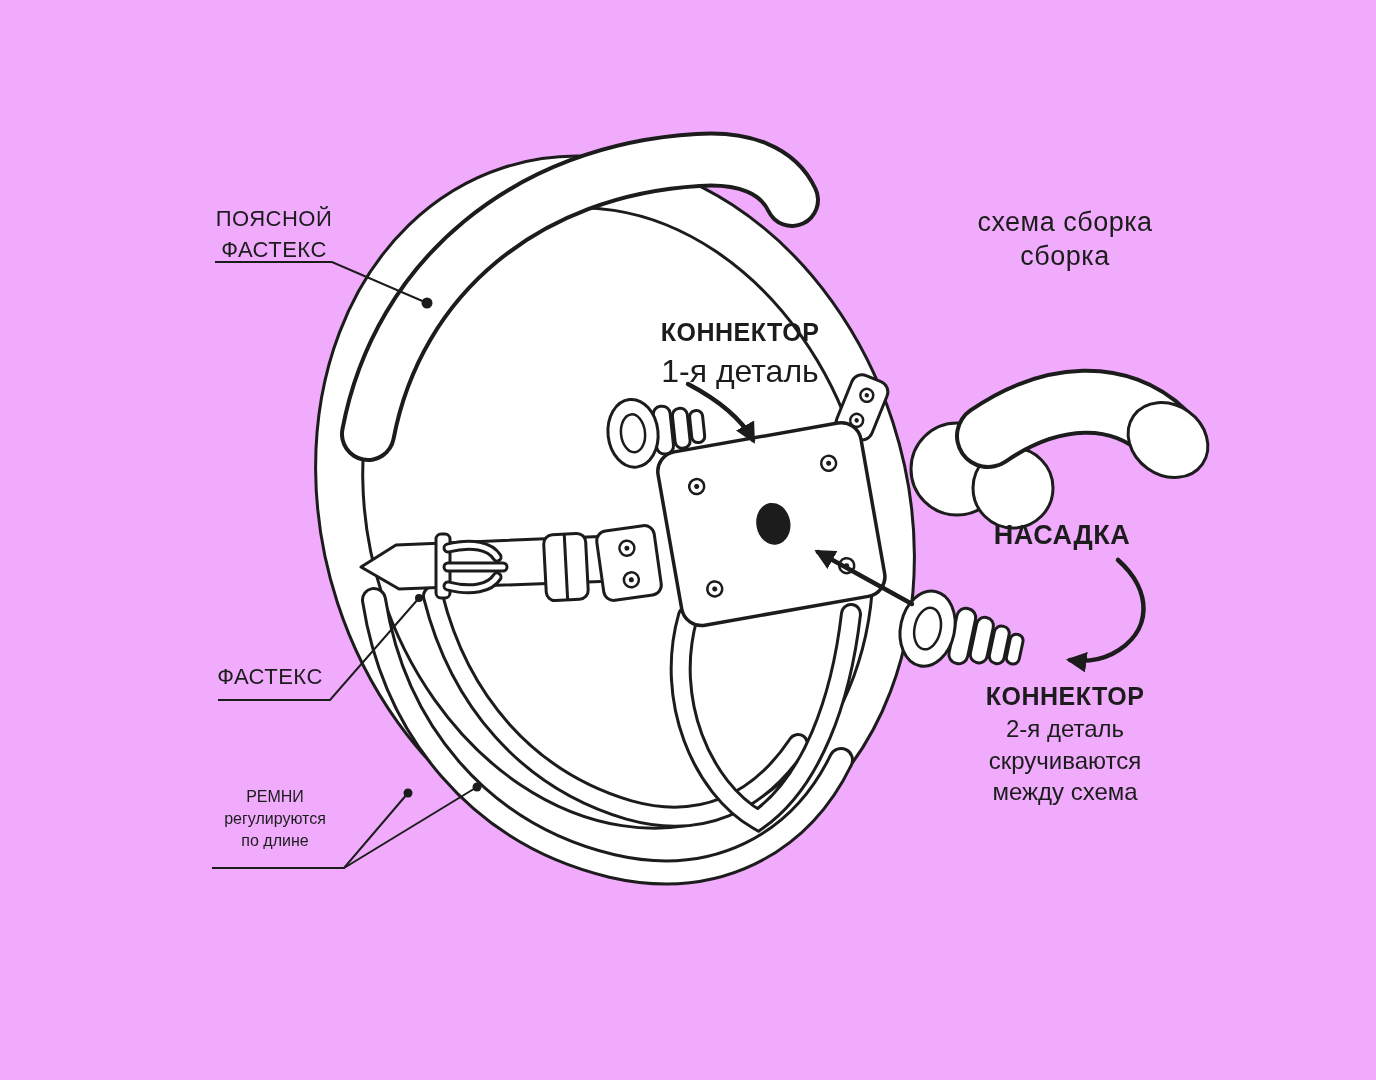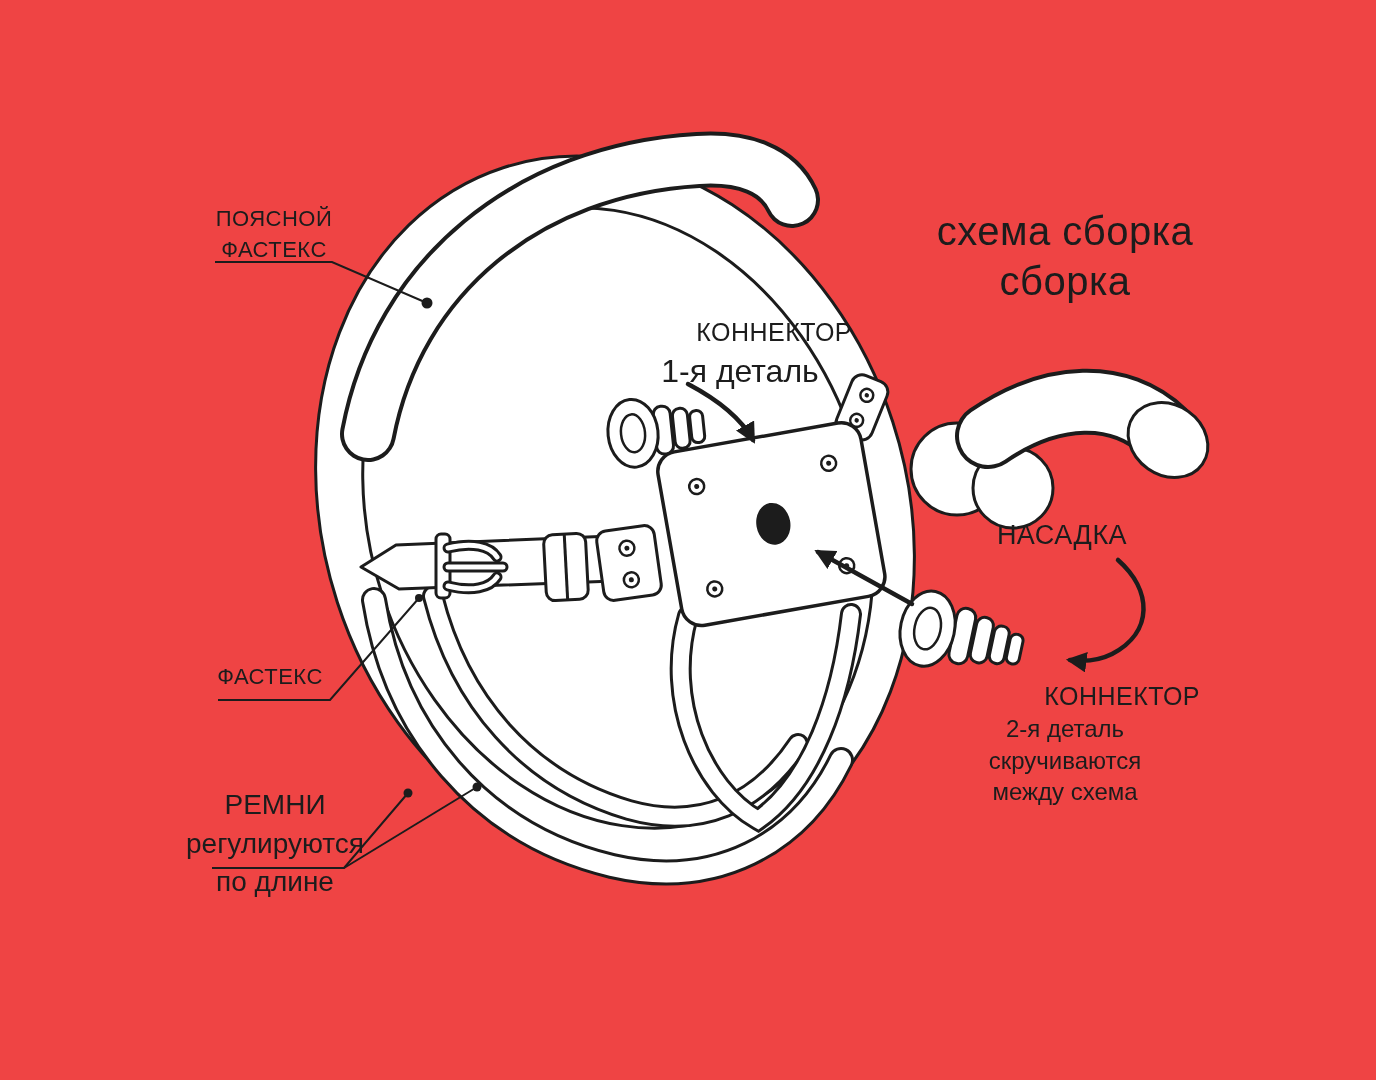--- a/index.html
+++ b/index.html
@@ -1,39 +1,39 @@
 <!DOCTYPE html>
 <html><head>
 <meta charset="utf-8">
 <style>
   html,body{margin:0;padding:0;background:#ffffff;}
   .stage{
     position:relative;
     width:1376px;height:1080px;
-    background:#ef4444;
+    background:#f0abfc;
     font-family:"Liberation Sans",sans-serif;
     color:#1c1c1c;
     overflow:hidden;
   }
   svg{position:absolute;left:0;top:0;}
   .lbl{position:absolute;text-align:center;color:#1c1c1c;}
-  .lbl .bold{font-weight:400;text-align:right;}
+  .lbl .bold{font-weight:700;}
   .waist{left:198px;top:204px;width:152px;font-size:22px;line-height:1.4;letter-spacing:.5px;}
   .title{left:920px;top:206px;width:290px;line-height:1.25;}
-  .title .t1{font-size:40px;letter-spacing:.5px;}
+  .title .t1{font-size:27px;letter-spacing:.5px;}
   .title .t3{font-size:43px;letter-spacing:1px;margin-top:6px;}
   .c1{left:628px;top:316px;width:224px;line-height:1.35;}
   .c1 .bold{font-size:25px;letter-spacing:.5px;}
   .c1 .sub{font-size:32px;}
-  .nasadka{left:958px;top:520px;width:208px;font-size:27px;font-weight:400;letter-spacing:.5px;}
+  .nasadka{left:958px;top:520px;width:208px;font-size:27px;font-weight:700;letter-spacing:.5px;}
   .c2{left:930px;top:680px;width:270px;line-height:1.32;}
   .c2 .bold{font-size:25px;letter-spacing:.5px;}
   .c2 .ln{font-size:24px;}
   .fastex{left:200px;top:664px;width:140px;font-size:22px;letter-spacing:.5px;}
-  .strapslbl{left:186px;top:786px;width:178px;font-size:28px;line-height:1.38;}
+  .strapslbl{left:186px;top:786px;width:178px;font-size:16px;line-height:1.38;}
 </style>
 </head>
 <body>
 
 <div class="stage">
 
   <svg width="1376" height="1080" viewBox="0 0 1376 1080">
     <defs>
       <marker id="arrow" viewBox="0 0 10 10" refX="8" refY="5" markerWidth="4.6" markerHeight="4.6" orient="auto-start-reverse">
         <path d="M0,0 L10,5 L0,10 z" fill="#1c1c1c"></path>

